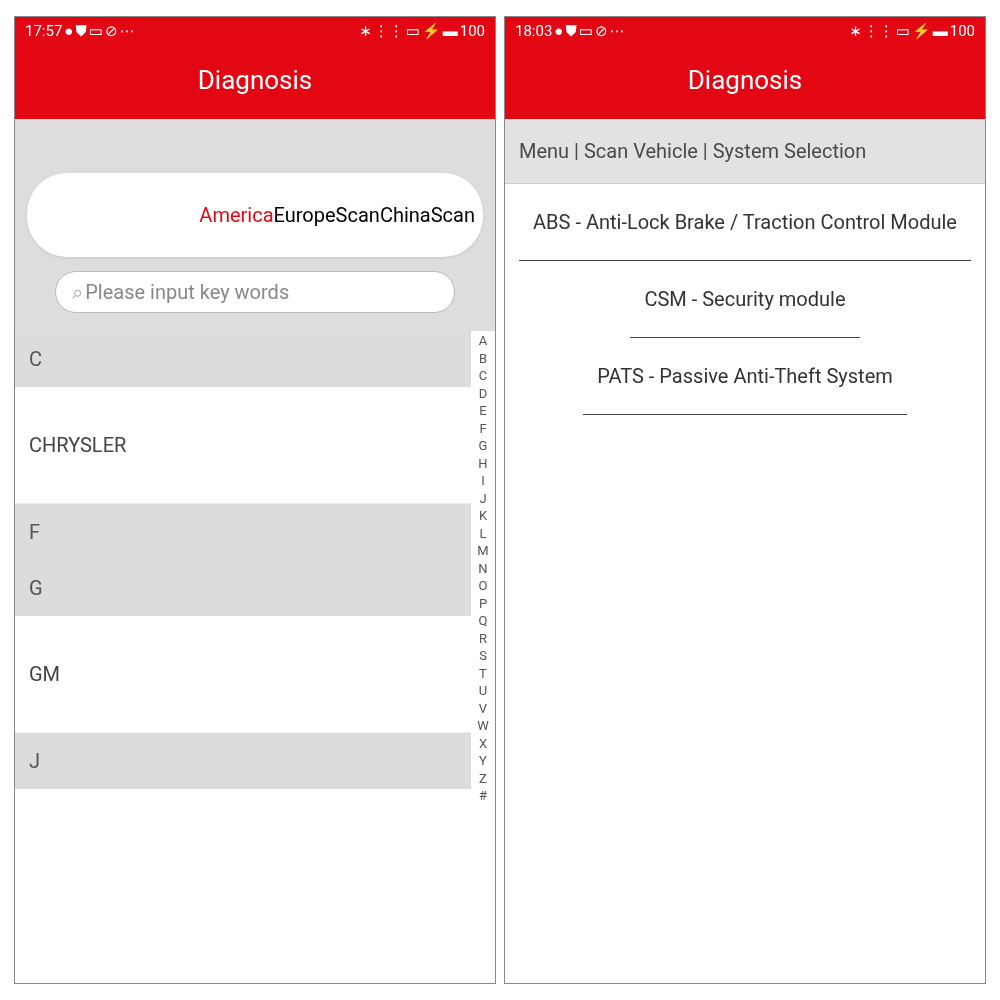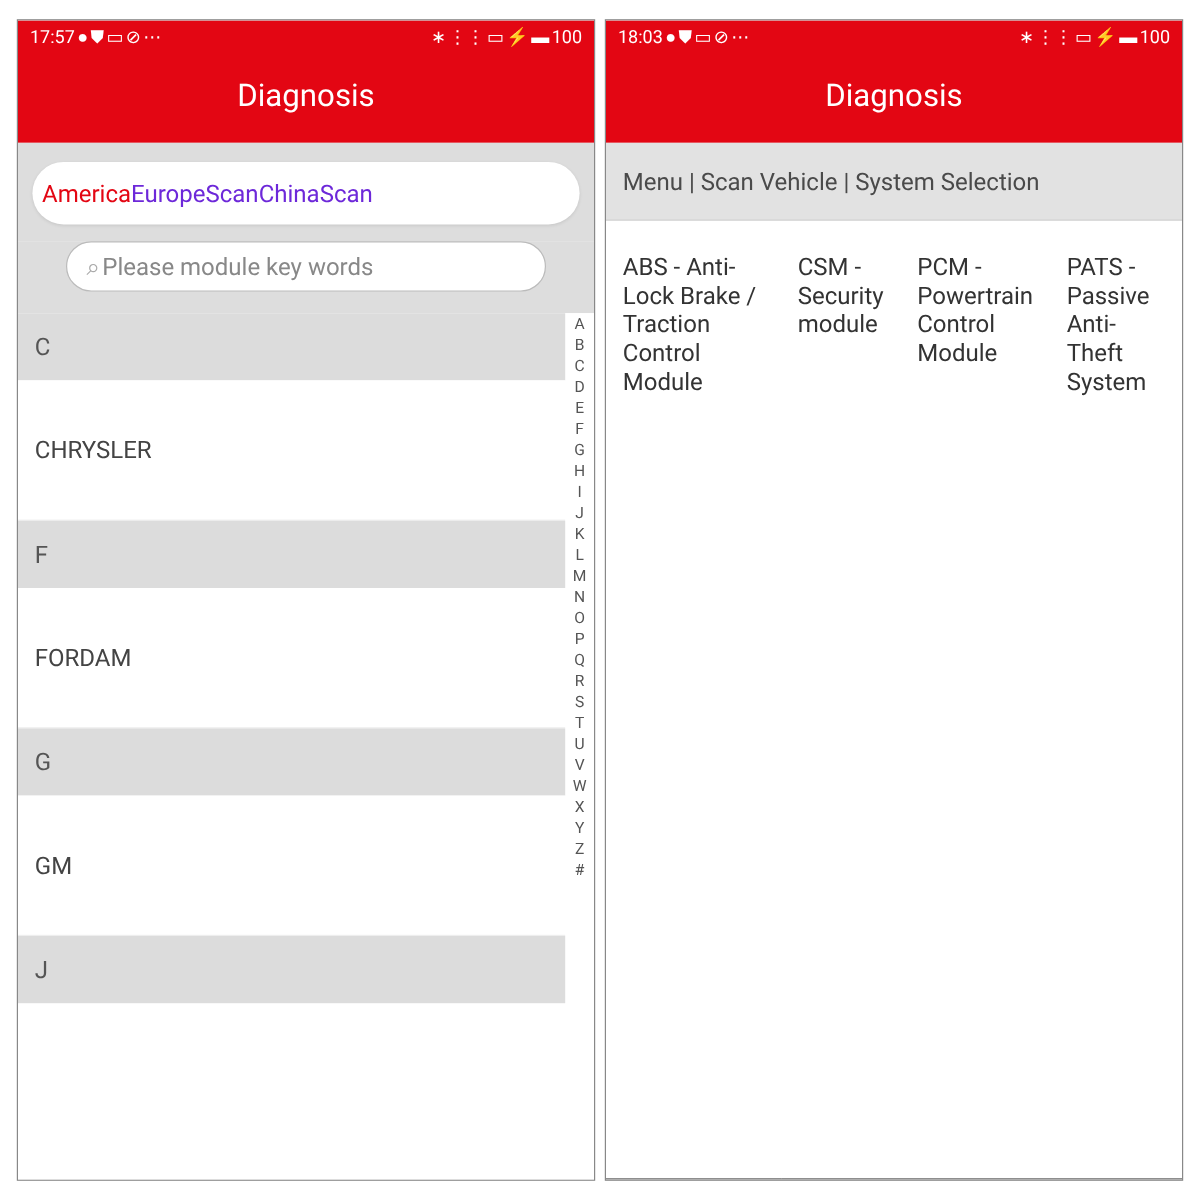--- a/index.html
+++ b/index.html
@@ -46,28 +46,29 @@
   }
   
   .tabs-wrap {
     background: #ddd;
     padding: 16px 12px 14px;
   }
   .tabs {
     background: #fff;
     border-radius: 40px;
     display: flex;
-    justify-content: flex-start;
-    align-items: center;
-    padding: 14px 8px;
+    justify-content: flex-end;
+    align-items: center;
+    padding: 30px 8px;
     box-shadow: 0 1px 3px rgba(0,0,0,0.1);
+    margin-top: 38px;
   }
   .tab {
     font-size: 20px;
-    color: #6d28d9;
+    color: #000000;
   }
   .tab.active { color: #e30613; }
   .search-wrap {
     background: #ddd;
     padding: 0 40px 18px;
   }
   .search-bar {
     background: #fff;
     border-radius: 30px;
     border: 1px solid #bbb;
@@ -122,22 +123,23 @@
   .breadcrumb {
     background: #e2e2e2;
     color: #4a4a4a;
     font-size: 20px;
     padding: 20px 14px;
     border-bottom: 1px solid #ccc;
   }
   .sys-list {
     flex: 1;
     display: flex;
-    flex-direction: row;
-    background: #fff;
+    flex-direction: column;
+    background: #fff;
+    align-items: center;
   }
   .sys-row {
     font-size: 20px;
     color: #333;
     padding: 26px 14px 26px;
     border-bottom: 1px solid #444;
   }
 </style>
 </head>
 <body>
@@ -169,30 +171,29 @@
         <span class="tab">Europe</span>
         <span class="tab">Scan</span>
         <span class="tab">China</span>
         <span class="tab">Scan</span>
       </div>
   </div>
 
   <div class="search-wrap">
     <div class="search-bar">
       <span class="sicon">⌕</span>
-      <span>Please module key words</span>
+      <span>Please input key words</span>
     </div>
   </div>
 
   <div class="list-area">
     <div class="list-rows" id="brand-list">
         <div class="section-header">C</div>
         <div class="list-row">CHRYSLER</div>
         <div class="section-header">F</div>
-        <div class="list-row">FORDAM</div>
         <div class="section-header">G</div>
         <div class="list-row">GM</div>
         <div class="section-header">J</div>
       </div>
     <div class="alpha-index" id="alpha-index">
         <span>A</span>
         <span>B</span>
         <span>C</span>
         <span>D</span>
         <span>E</span>
@@ -241,16 +242,15 @@
       <span>100</span>
     </div>
   </div>
   <div class="header">Diagnosis</div>
 
   <div class="breadcrumb">Menu | Scan Vehicle | System Selection</div>
 
   <div class="sys-list" id="sys-list">
       <div class="sys-row">ABS - Anti-Lock Brake / Traction Control Module</div>
       <div class="sys-row">CSM - Security module</div>
-      <div class="sys-row">PCM - Powertrain Control Module</div>
       <div class="sys-row">PATS - Passive Anti-Theft System</div>
     </div>
 </div>
 
 </body></html>

